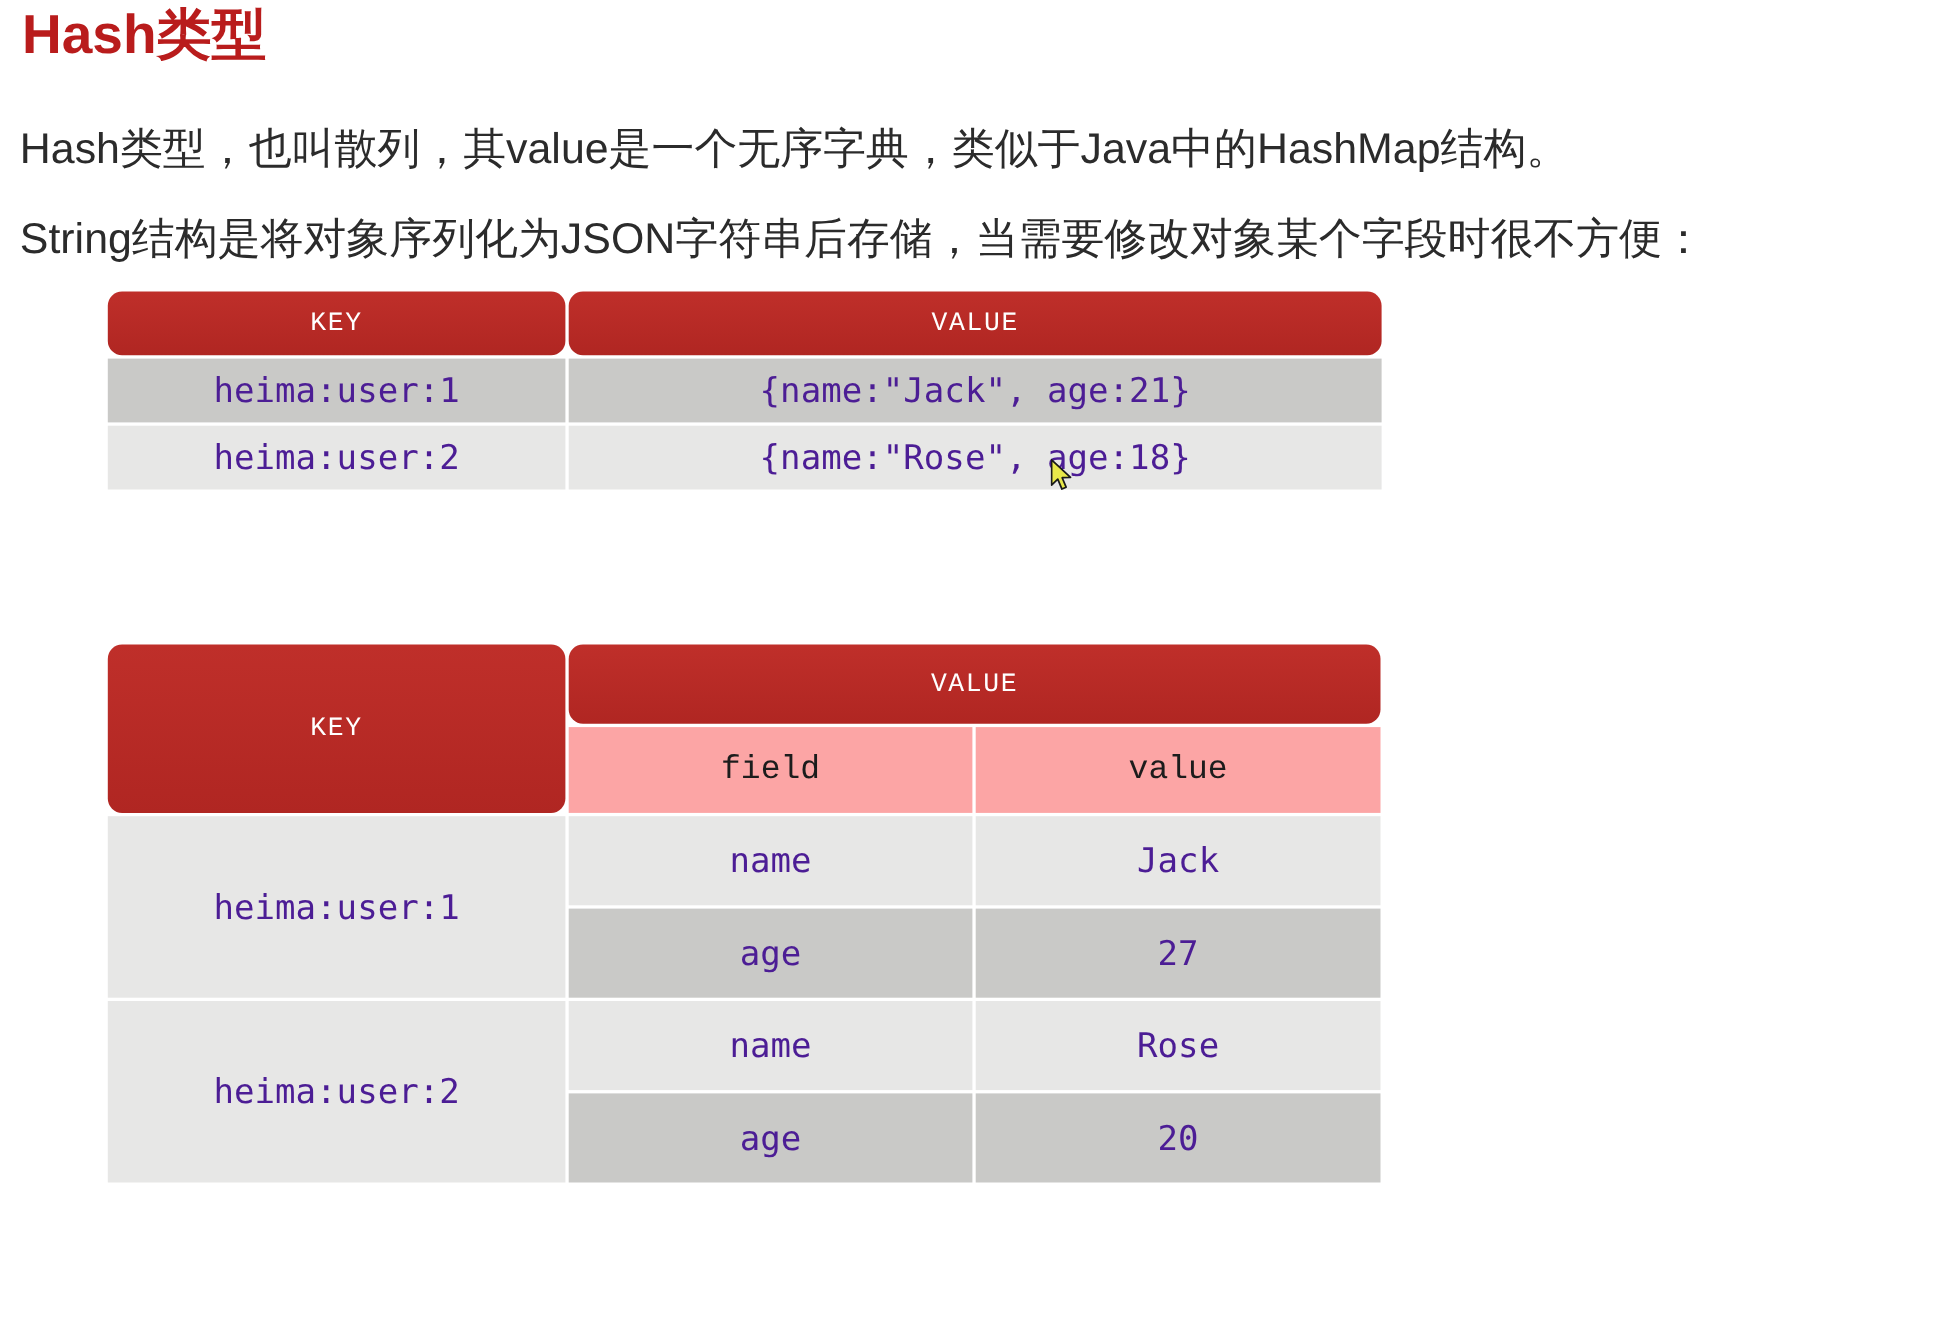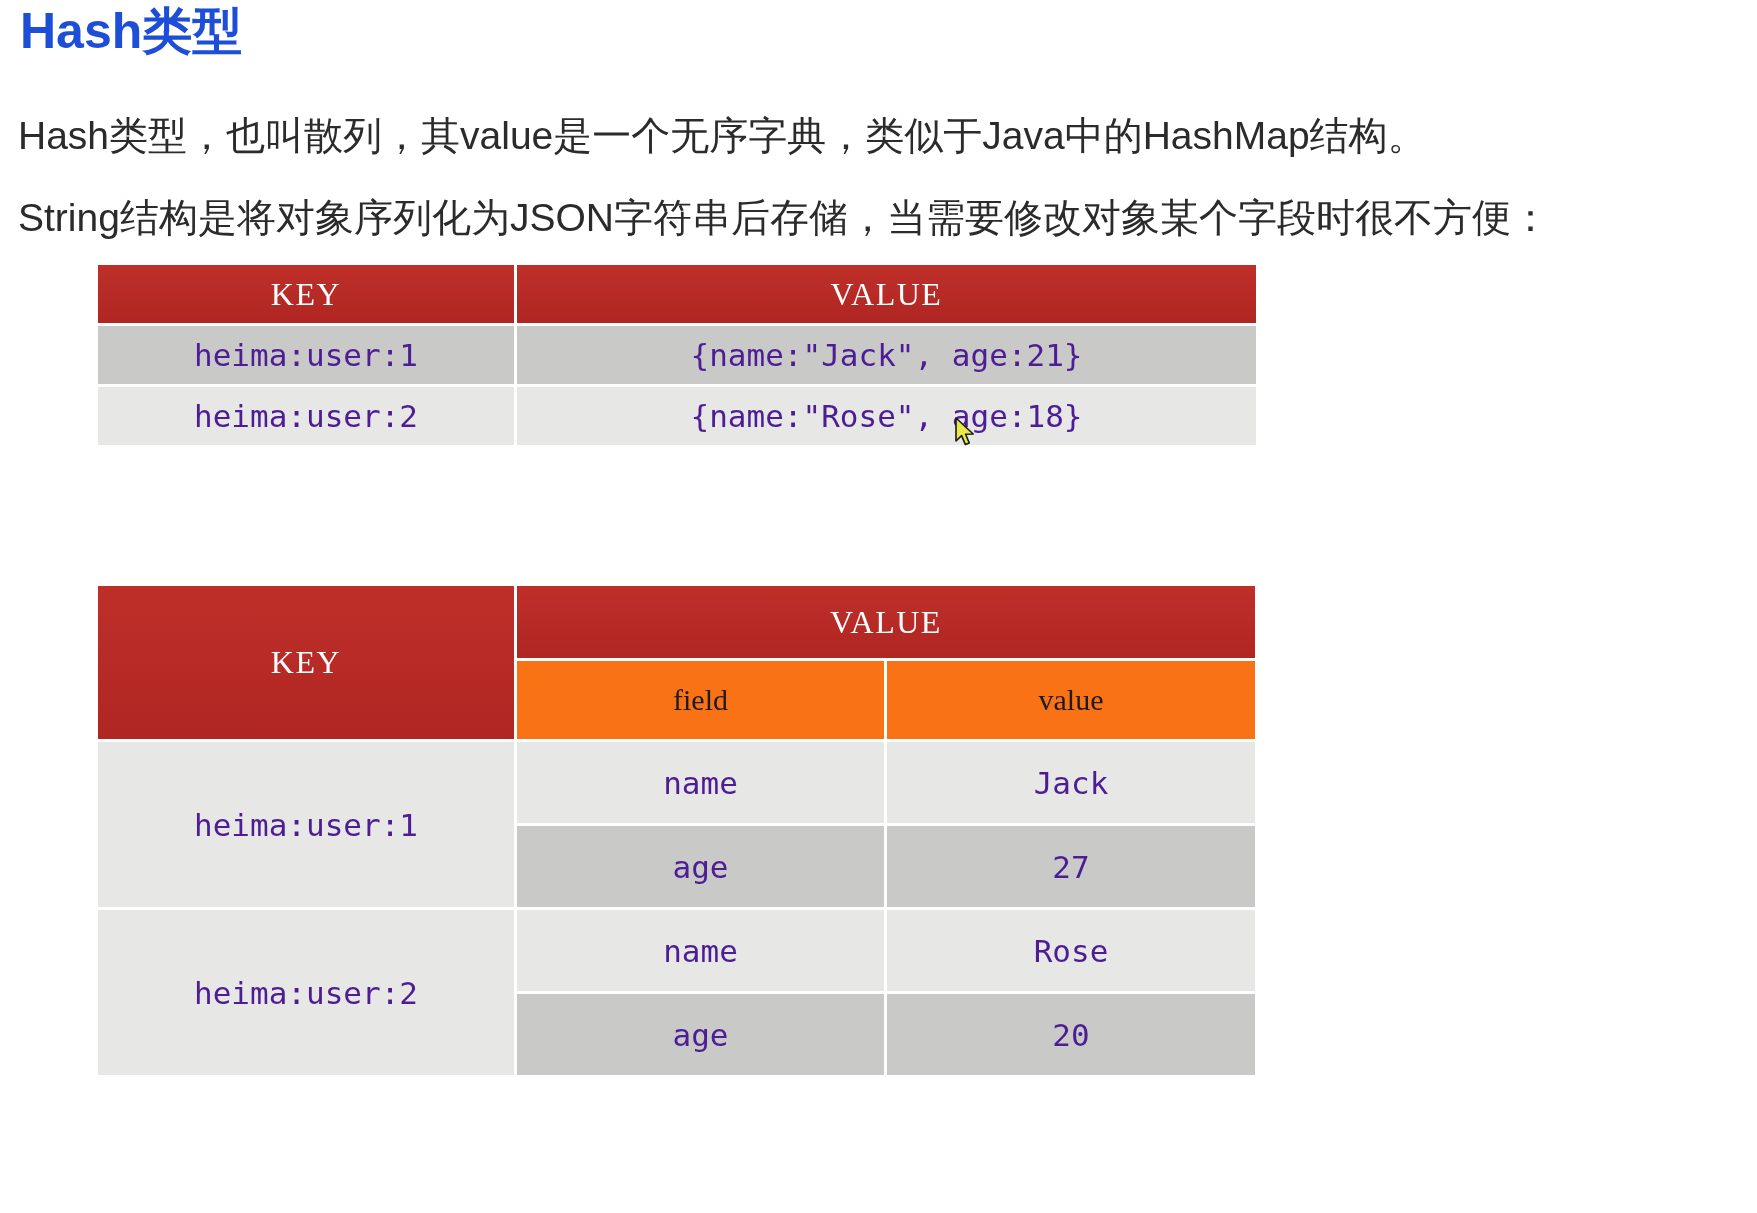--- a/index.html
+++ b/index.html
@@ -23,21 +23,21 @@
     padding: 0;
   }
 
   
   .slide-title {
     position: absolute;
     left: 20px;
     top: 4px;
     font-size: 50px;
     font-weight: 700;
-    color: #1d4ed8;
+    color: #b91c1c;
     letter-spacing: 0px;
     line-height: 1.1;
     white-space: nowrap;
   }
 
   
   .para {
     position: absolute;
     left: 18px;
     font-size: 39px;
@@ -63,30 +63,31 @@
     margin: 0;
     text-align: center;
     vertical-align: middle;
     font-weight: 400;
   }
 
   .hdr {
     background: #b92b27;
     background: linear-gradient(180deg,#bf2f2a 0%, #b02622 100%);
     color: #ffffff;
-    font-family: Liberation Serif, serif;
+    font-family: Liberation Mono, monospace;
     font-weight: 700;
-    font-size: 32px;
+    font-size: 24px;
     letter-spacing: 1.5px;
+    border-radius: 13px;
   }
 
   .subhdr {
-    background: #f97316;
+    background: #fca5a5;
     color: #1c1c1c;
-    font-family: Liberation Serif, serif;
+    font-family: Liberation Mono, monospace;
     font-size: 30px;
   }
 
   .cell-mono {
     font-family: "DejaVu Sans Mono", "Liberation Mono", monospace;
     font-size: 31px;
     color: #4c1d95;
   }
 
   .row-dark  { background: #c9c9c7; }

